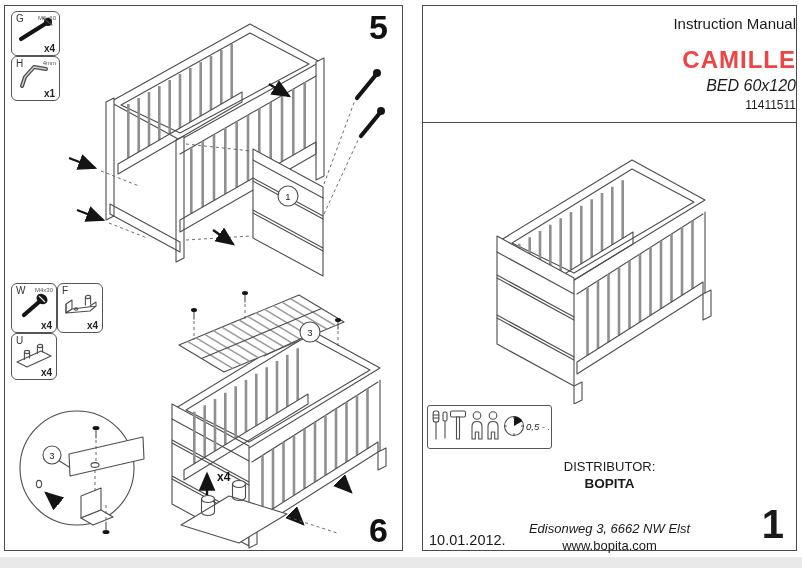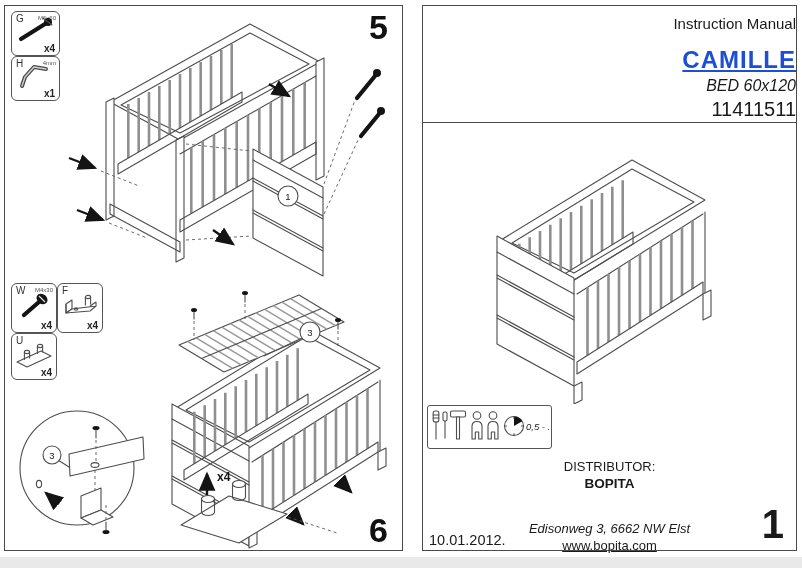--- a/index.html
+++ b/index.html
@@ -41,28 +41,28 @@
   .dash{fill:none;stroke:#5a5a5a;stroke-width:0.9;stroke-dasharray:3 3;}
   .blk{fill:#141414;stroke:none;}
   .arrow{stroke:#141414;stroke-width:2.4;fill:none;}
   .boltshaft{stroke:#141414;stroke-width:4.2;stroke-linecap:round;fill:none;}
   .callout-txt{font-family:"Liberation Sans",sans-serif;font-size:9.5px;fill:#222;}
   .x4-txt{font-family:"Liberation Sans",sans-serif;font-size:12px;font-weight:bold;fill:#111;}
 
   
   .cover-header{position:absolute;left:0;top:0;width:100%;height:116px;border-bottom:1px solid #4a4a4a;text-align:right;}
   .cover-title{margin-top:9px;font-size:15px;color:#1a1a1a;}
-  .cover-product{margin-top:14px;font-size:24px;font-weight:bold;letter-spacing:1px;color:#1d4ed8;text-decoration:underline;}
+  .cover-product{margin-top:14px;font-size:24px;font-weight:bold;letter-spacing:1px;color:#ef4444;}
   .cover-sub{margin-top:3px;font-size:16px;font-style:italic;}
-  .cover-article{margin-top:3px;font-size:20px;}
+  .cover-article{margin-top:3px;font-size:12px;}
   #info-box{position:absolute;left:4px;top:399px;width:123px;height:42px;border:1px solid #555;border-radius:3px;background:#fff;}
   .distributor{position:absolute;left:0;top:452px;width:100%;text-align:center;line-height:17px;font-size:13px;}
   .dist-name{font-weight:bold;font-size:13.5px;}
   .dist-addr{font-style:italic;margin-top:28px;}
-  .dist-web{text-decoration:underline;}
+  .dist-web{}
   #date-label{position:absolute;left:6px;bottom:2px;font-size:14.5px;text-align:right;}
   #page-num{position:absolute;right:12px;bottom:6px;font-size:40px;font-weight:bold;line-height:1;}
   #scan-edge{position:absolute;left:0;bottom:0;width:802px;height:11px;background:#e9e9e9;}
 </style>
 </head>
 <body>
 
 <div class="sheet" id="left-sheet">
 
   <div class="step-num" id="step5-num">5</div>

